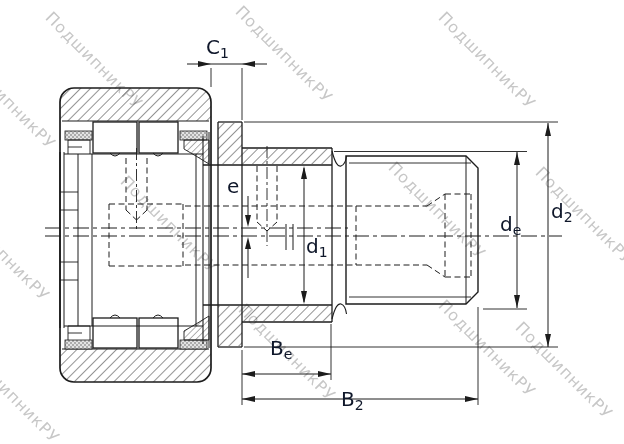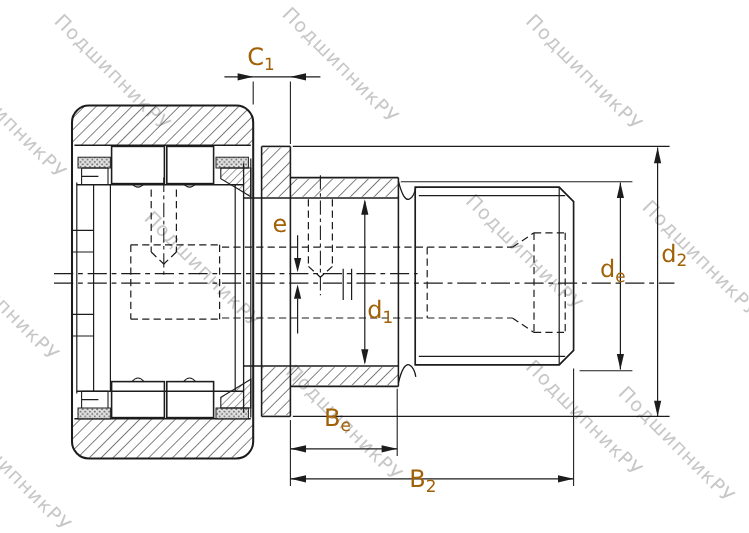--- a/index.html
+++ b/index.html
@@ -3,21 +3,21 @@
 <meta charset="utf-8">
 <style>
   html,body{margin:0;padding:0;background:#fff;}
   .canvas{position:relative;width:624px;height:444px;background:#fff;overflow:hidden;
           font-family:"DejaVu Sans", sans-serif;}
   .wm-layer{position:absolute;inset:0;z-index:1;}
   .wm{position:absolute;color:#c7c7c7;font-size:16px;white-space:nowrap;
       transform:rotate(45deg);transform-origin:left top;letter-spacing:1px;user-select:none;}
   svg.draw{position:absolute;left:0;top:0;z-index:2;}
   .lbl-layer{position:absolute;inset:0;z-index:3;}
-  .dim-label{position:absolute;color:#a16207;font-size:20px;line-height:1;white-space:nowrap;}
+  .dim-label{position:absolute;color:#0f172a;font-size:20px;line-height:1;white-space:nowrap;}
   .dim-label .sub{font-size:14px;vertical-align:-4px;}
 </style>
 </head>
 <body>
 
 <div class="canvas">
 
   <div class="wm-layer">
     <span class="wm" style="left:55px;top:8px">ПодшипникРУ</span>
     <span class="wm" style="left:245px;top:2px">ПодшипникРУ</span>
@@ -200,20 +200,20 @@
         <line x1="242" y1="399" x2="478" y2="399"></line>
         <polygon points="242,399 255,396 255,402" fill="#1c1c1c" stroke="none"></polygon>
         <polygon points="478,399 465,396 465,402" fill="#1c1c1c" stroke="none"></polygon>
       </g>
     </g>
   </svg>
 
   <div class="lbl-layer">
     <span class="dim-label" style="left:206px;top:37px"><span>C</span><span class="sub">1</span></span>
     <span class="dim-label" style="left:227px;top:176px"><span>e</span><span class="sub"></span></span>
-    <span class="dim-label" style="left:306px;top:248px"><span>d</span><span class="sub">1</span></span>
+    <span class="dim-label" style="left:306px;top:236px"><span>d</span><span class="sub">1</span></span>
     <span class="dim-label" style="left:500px;top:214px"><span>d</span><span class="sub">e</span></span>
     <span class="dim-label" style="left:551px;top:201px"><span>d</span><span class="sub">2</span></span>
     <span class="dim-label" style="left:270px;top:338px"><span>B</span><span class="sub">e</span></span>
     <span class="dim-label" style="left:341px;top:389px"><span>B</span><span class="sub">2</span></span>
   </div>
 
 </div>
 
 </body></html>

